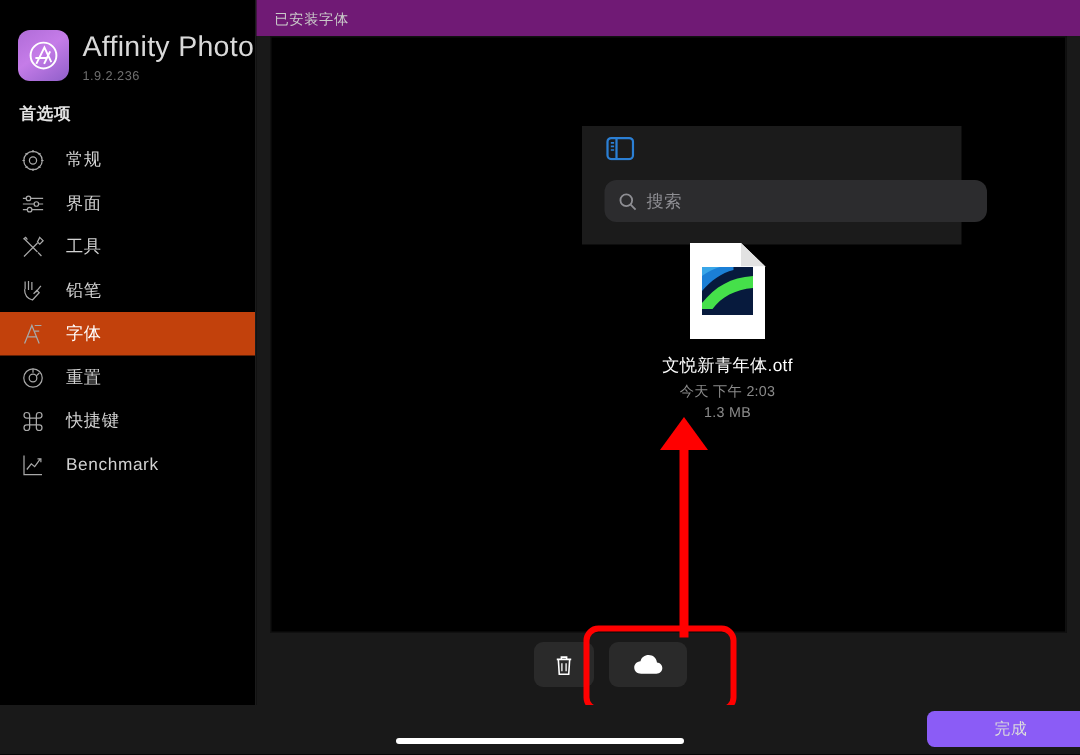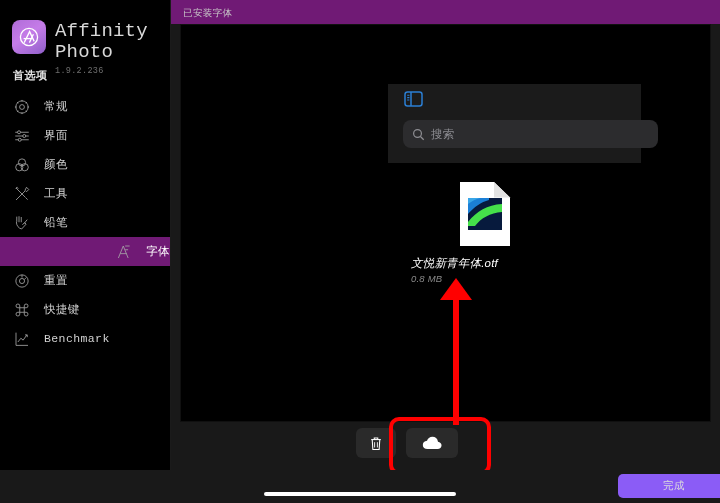--- a/index.html
+++ b/index.html
@@ -8,21 +8,20 @@
     background: #000;
     font-family: "Liberation Sans", "DejaVu Sans", sans-serif;
     overflow: hidden;
   }
   #root { position: relative; width: 720px; height: 503px; background: #000; }
 
   
   #sidebar {
     position: absolute; left: 0; top: 0; width: 170px; height: 417px;
     background: #000;
-    font-family: Liberation Mono, monospace;
   }
   #sidebar-divider {
     position: absolute; left: 170px; top: 0; width: 1px; height: 470px;
     background: #1b1b1b;
   }
   .app-head { position: absolute; left: 12px; top: 20px; display: flex; align-items: flex-start; }
   .app-logo {
     width: 34px; height: 34px; border-radius: 8px;
     background: linear-gradient(145deg, #b06cd8 0%, #c57ce8 45%, #8f5fc9 100%);
     display: flex; align-items: center; justify-content: center;
@@ -36,21 +35,21 @@
   .prefs-title {
     position: absolute; left: 13px; top: 68px;
     font-size: 11px; color: #e4e4e4; font-weight: bold; letter-spacing: .5px;
   }
 
   #nav { position: absolute; left: 0; top: 92px; width: 170px; }
   .nav-item {
     position: relative; height: 29px; display: flex; align-items: center;
     padding-left: 12px;
   }
-  .nav-item.selected { background: #701a75; justify-content: flex-end; }
+  .nav-item.selected { background: #c2410c; }
   .nav-ico {
     width: 20px; height: 20px; flex: none;
     display: flex; align-items: center; justify-content: center;
     color: #a8a8a8;
   }
   .nav-ico svg { display: block; }
   .nav-label {
     margin-left: 12px; font-size: 11.5px; color: #d2d2d2; letter-spacing: .4px;
   }
   .nav-item.selected .nav-label { color: #ffffff; }
@@ -88,21 +87,21 @@
   #search-field {
     position: absolute; left: 15px; top: 36px; width: 255px; height: 28px;
     background: #2c2c2e; border-radius: 8px;
     display: flex; align-items: center;
   }
   #search-ico { margin-left: 9px; width: 13px; height: 13px; color: #8e8e93; flex:none; }
   #search-ico svg { display:block; }
   #search-ph { margin-left: 6px; font-size: 11.5px; color: #8e8e93; letter-spacing: .3px; }
 
   
-  #file-item { position: absolute; left: 240px; top: 180px; width: 148px; text-align: left; font-style: italic; }
+  #file-item { position: absolute; left: 240px; top: 160px; width: 148px; text-align: center; }
   #file-icon-wrap { display: flex; justify-content: center; }
   #file-icon { width: 54px; height: 68px; position: relative; }
   #file-icon svg { display: block; }
   #file-name { margin-top: 8px; font-size: 11.5px; color: #ffffff; letter-spacing: .2px; }
   #file-date { margin-top: 4px; font-size: 9.5px; color: #8a8a8a; letter-spacing: .2px; }
   #file-size { margin-top: 2px; font-size: 9.5px; color: #8a8a8a; letter-spacing: .2px; }
 
   
   #picker-bottom { position: absolute; left: 180px; top: 428px; width: 360px; height: 34px; }
   .tool-btn {
@@ -189,30 +188,20 @@
           <svg width="18" height="18" viewBox="0 0 24 24" fill="none" stroke="currentColor" stroke-width="1.1">
             <path d="M3 7h18M3 12h18M3 17h18"></path>
             <circle cx="8" cy="7" r="2" fill="#000"></circle>
             <circle cx="15" cy="12" r="2" fill="#000"></circle>
             <circle cx="9" cy="17" r="2" fill="#000"></circle>
           </svg>
         </span>
         <span class="nav-label">界面</span>
       </div>
 
-      <div class="nav-item">
-        <span class="nav-ico">
-          <svg width="18" height="18" viewBox="0 0 24 24" fill="none" stroke="currentColor" stroke-width="1.1">
-            <circle cx="12" cy="8.6" r="4.8"></circle>
-            <circle cx="8.4" cy="15" r="4.8"></circle>
-            <circle cx="15.6" cy="15" r="4.8"></circle>
-          </svg>
-        </span>
-        <span class="nav-label">颜色</span>
-      </div>
 
       <div class="nav-item">
         <span class="nav-ico">
           <svg width="18" height="18" viewBox="0 0 24 24" fill="none" stroke="currentColor" stroke-width="1.1">
             <path d="M4 4l12 12M4 20L16 8"></path>
             <path d="M18 3l3 3-3 3-2-2z"></path>
             <path d="M19.5 19.5l-3-3"></path>
             <path d="M3.5 4.5l2-1.5 1.5 2"></path>
           </svg>
         </span>
@@ -314,21 +303,22 @@
             <path d="M36 2v15.5h16z" fill="#e2e2e2"></path>
             <rect x="10" y="18" width="34" height="32" fill="#071a3d"></rect>
             <path d="M10 42c9-11 19-17 34-18v8c-12 1-21 6-27 14H10z" fill="#45e04a"></path>
             <path d="M10 34c6-7 13-12 21-14v-2H10z" fill="#1b7fd6"></path>
             <path d="M10 24c4-3 8-5 12-6H10z" fill="#39a6e8"></path>
             <rect x="10" y="18" width="34" height="32" fill="none" stroke="#ffffff" stroke-width="0"></rect>
           </svg>
         </div>
       </div>
       <div id="file-name">文悦新青年体.otf</div>
-      <div id="file-size">0.8 MB</div>
+      <div id="file-date">今天 下午 2:03</div>
+      <div id="file-size">1.3 MB</div>
     </div>
 
     <div id="picker-bottom">
       <div class="tool-btn" id="btn-trash">
         <span>
           <svg width="14" height="15" viewBox="0 0 16 17" fill="none" stroke="#ffffff" stroke-width="1.2">
             <path d="M2.5 4h11"></path>
             <path d="M6 4V2.3h4V4"></path>
             <path d="M3.7 4.4l.7 11h7.2l.7-11"></path>
             <path d="M6.4 7v6M9.6 7v6" stroke-width="1"></path>

